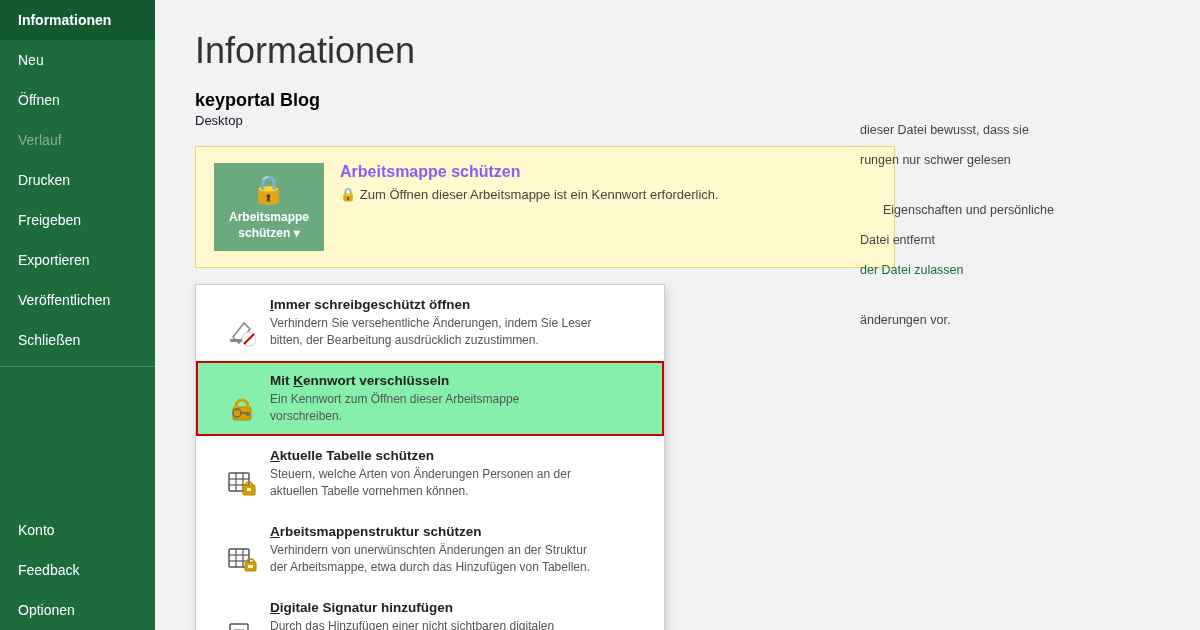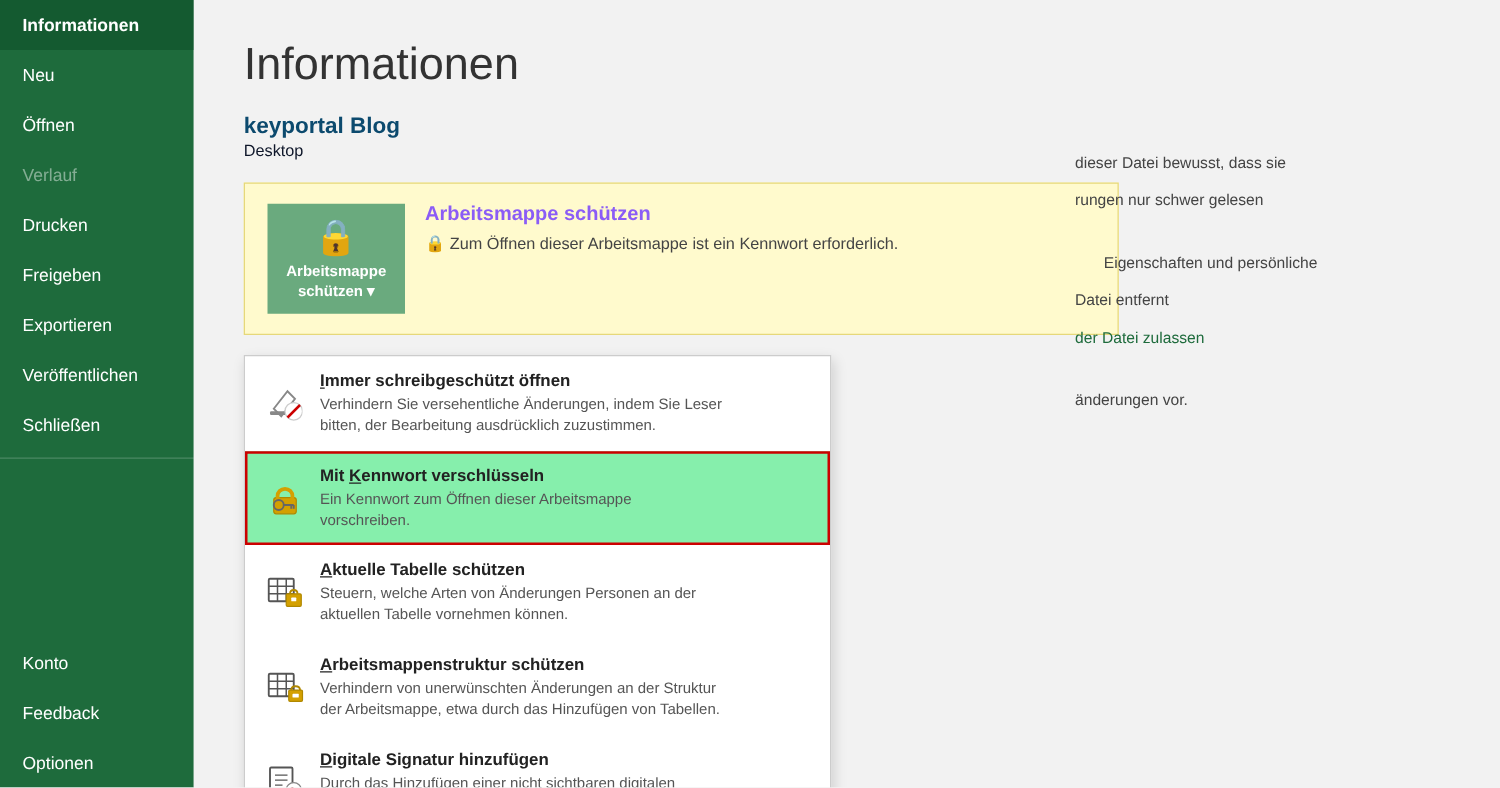--- a/index.html
+++ b/index.html
@@ -55,21 +55,21 @@
 
     .page-title {
       font-size: 36px;
       font-weight: 300;
       color: #333;
       margin-bottom: 18px;
     }
 
     .file-source-name {
       font-size: 18px;
-      color: #0c4a6e;
+      color: #000000;
       font-weight: 600;
       margin-bottom: 2px;
     }
     .file-location {
       font-size: 13px;
       color: #0f172a;
       margin-bottom: 18px;
     }
 
     
@@ -116,22 +116,22 @@
     .dropdown-menu {
       background: #fff;
       border: 1px solid #ccc;
       width: 470px;
       box-shadow: 2px 4px 10px rgba(0,0,0,0.15);
       position: relative;
       z-index: 10;
     }
     .dropdown-item {
       display: flex;
-      align-items: center;
-      padding: 10px 14px;
+      align-items: flex-end;
+      padding: 10px 28px;
       cursor: pointer;
       border: 2px solid transparent;
     }
     .dropdown-item.highlighted {
       background: #86efac;
       border: 2px solid #cc0000;
     }
     .dropdown-item-icon {
       width: 32px;
       height: 32px;

